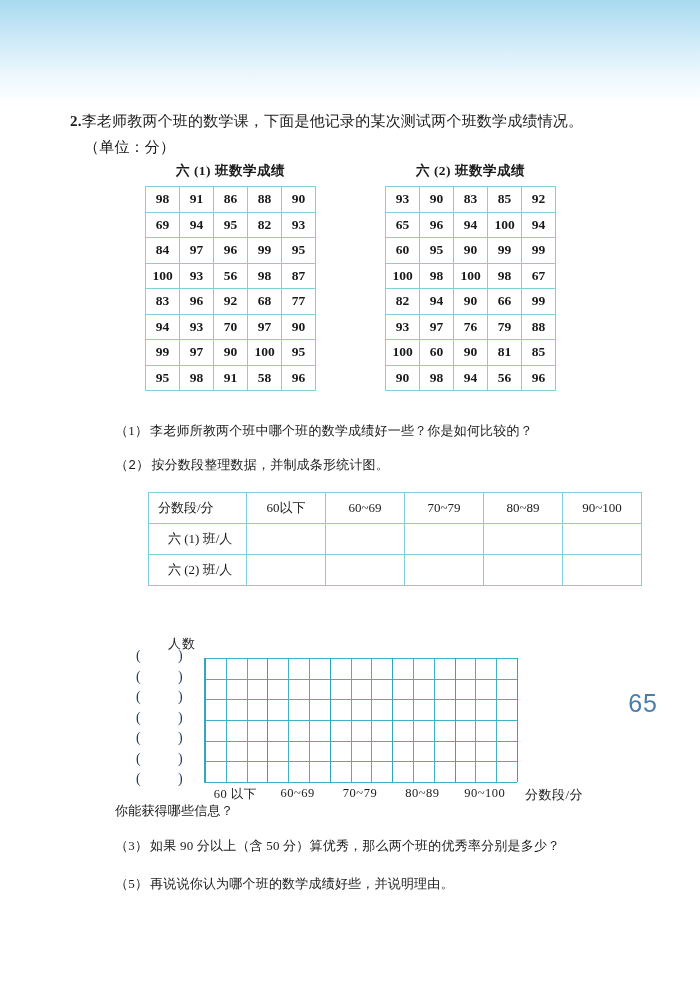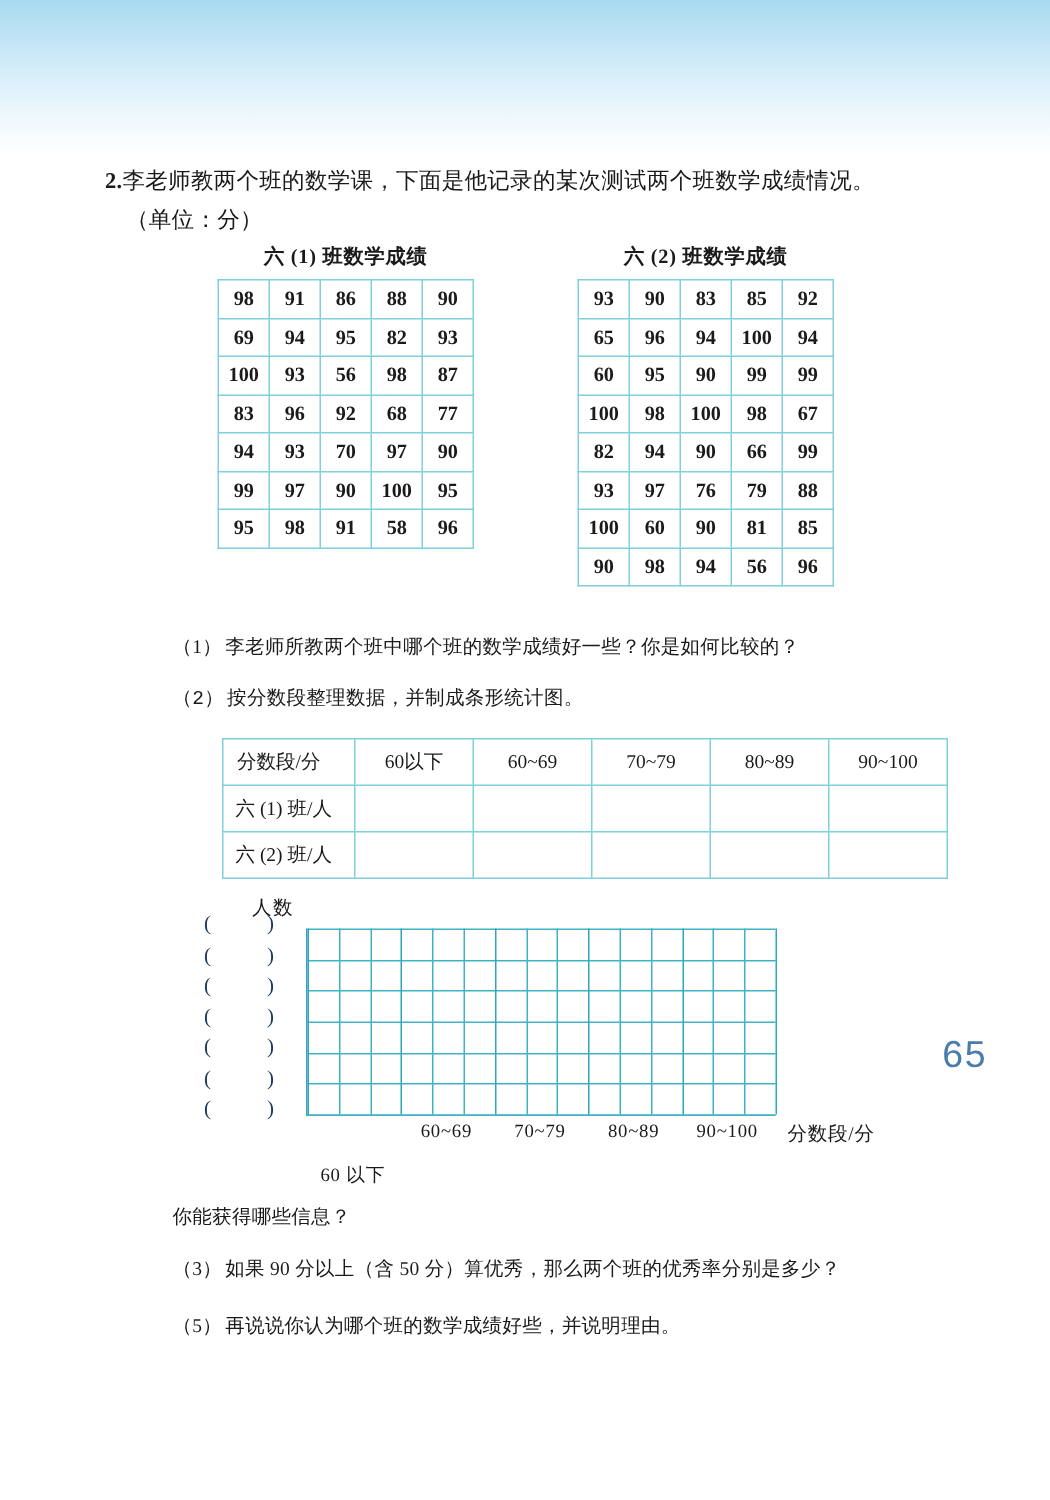--- a/index.html
+++ b/index.html
@@ -106,35 +106,35 @@
     font-size: 13px;
     height: 30px;
     text-align: center;
     vertical-align: middle;
     padding: 0 6px;
     white-space: nowrap;
   }
   table.segment .rowhead {
     width: 72px;
     text-align: left;
-    padding-left: 8px;
+    padding-left: 19px;
   }
   table.segment .colhead {
     width: 66px;
   }
   table.segment .firsthead {
     text-align: left;
     padding-left: 9px;
   }
 
   
   #chart {
     position: absolute;
     left: 130px;
-    top: 596px;
+    top: 635px;
     width: 500px;
     height: 190px;
   }
   #chart .ylabel {
     position: absolute;
     left: 38px;
     top: 0px;
     font-size: 13px;
     letter-spacing: 1px;
   }
@@ -243,20 +243,27 @@
             <td>86</td>
             <td>88</td>
             <td>90</td>
           </tr>
           <tr>
             <td>69</td>
             <td>94</td>
             <td>95</td>
             <td>82</td>
             <td>93</td>
+          </tr>
+          <tr>
+            <td>84</td>
+            <td>97</td>
+            <td>96</td>
+            <td>99</td>
+            <td>95</td>
           </tr>
           <tr>
             <td>100</td>
             <td>93</td>
             <td>56</td>
             <td>98</td>
             <td>87</td>
           </tr>
           <tr>
             <td>83</td>
@@ -448,21 +455,21 @@
           <div class="vline major" style="left: 60%;"></div>
           <div class="vline" style="left: 66.6667%;"></div>
           <div class="vline" style="left: 73.3333%;"></div>
           <div class="vline major" style="left: 80%;"></div>
           <div class="vline" style="left: 86.6667%;"></div>
           <div class="vline" style="left: 93.3333%;"></div>
           <div class="vline major" style="left: 100%;"></div>
         </div>
     </div>
     <div class="xticks" id="xticks">
-        <div class="xtick" style="left: 10%; margin-top: 28px;">60 以下</div>
+        <div class="xtick" style="left: 10%;">60 以下</div>
         <div class="xtick" style="left: 30%;">60~69</div>
         <div class="xtick" style="left: 50%;">70~79</div>
         <div class="xtick" style="left: 70%;">80~89</div>
         <div class="xtick" style="left: 90%;">90~100</div>
       </div>
     <div class="xaxis-label">分数段/分</div>
   </div>
 
   <div class="sub-q" style="left:115px; top:800px;">你能获得哪些信息？</div>
 

